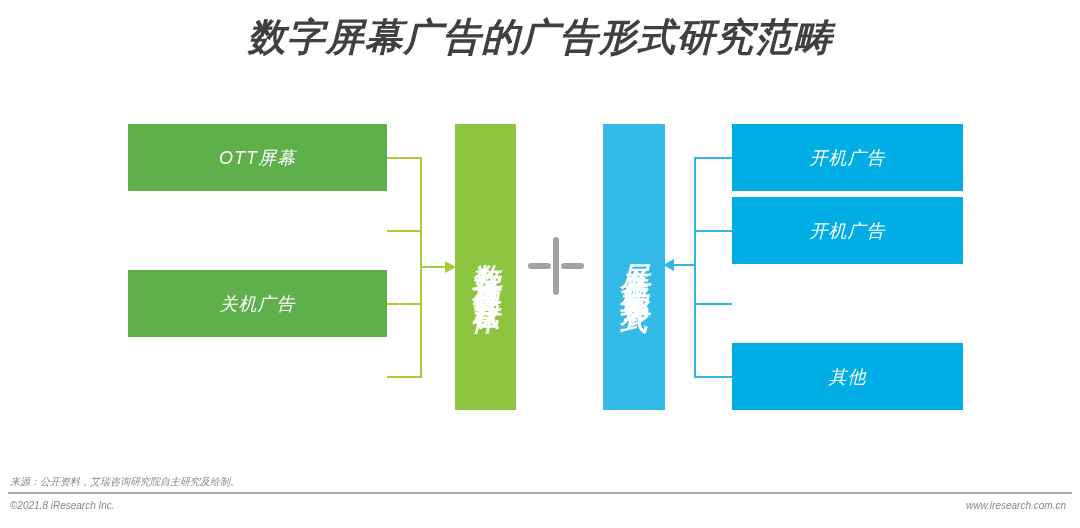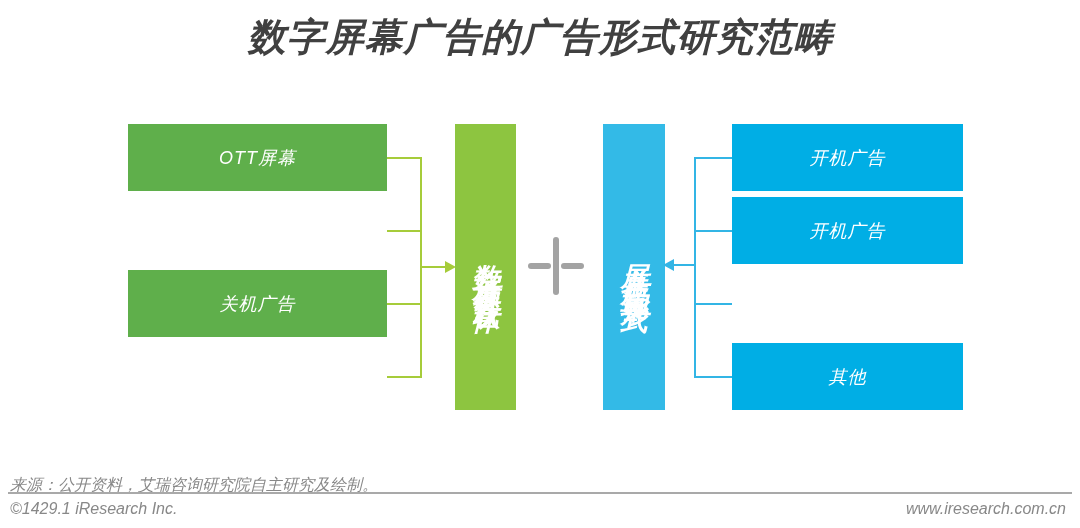--- a/index.html
+++ b/index.html
@@ -69,21 +69,21 @@
     position: absolute;
     width: 0; height: 0;
     border-top: 6px solid transparent;
     border-bottom: 6px solid transparent;
     border-right: 11px solid #33B5E5;
   }
   .plus-part { position: absolute; background: #A3A3A3; border-radius: 3px; }
   .footer-text {
     position: absolute;
     color: #888888;
-    font-size: 16px;
+    font-size: 10px;
     white-space: nowrap;
   }
   .footer-line {
     position: absolute;
     top: 492px; left: 8px;
     width: 1064px; height: 2px;
     background: #A9A9A9;
   }
 </style>
 </head>
@@ -119,16 +119,16 @@
   <div class="line b-line" style="left:696px; top:230px; width:36px; height:2px;"></div>
   <div class="line b-line" style="left:696px; top:303px; width:36px; height:2px;"></div>
   <div class="line b-line" style="left:696px; top:376px; width:36px; height:2px;"></div>
 
   <div class="node-box blue-box row1">开机广告</div>
   <div class="node-box blue-box row2">开机广告</div>
   <div class="node-box blue-box row4">其他</div>
 
   <div class="footer-text" style="left:10px; top:475px;">来源：公开资料，艾瑞咨询研究院自主研究及绘制。</div>
   <div class="footer-line"></div>
-  <div class="footer-text" style="left:10px; top:500px;">©1429.1 iResearch Inc.</div>
+  <div class="footer-text" style="left:10px; top:500px;">©2021.8 iResearch Inc.</div>
   <div class="footer-text" style="right:14px; top:500px;">www.iresearch.com.cn</div>
 
 </div>
 
 </body></html>

